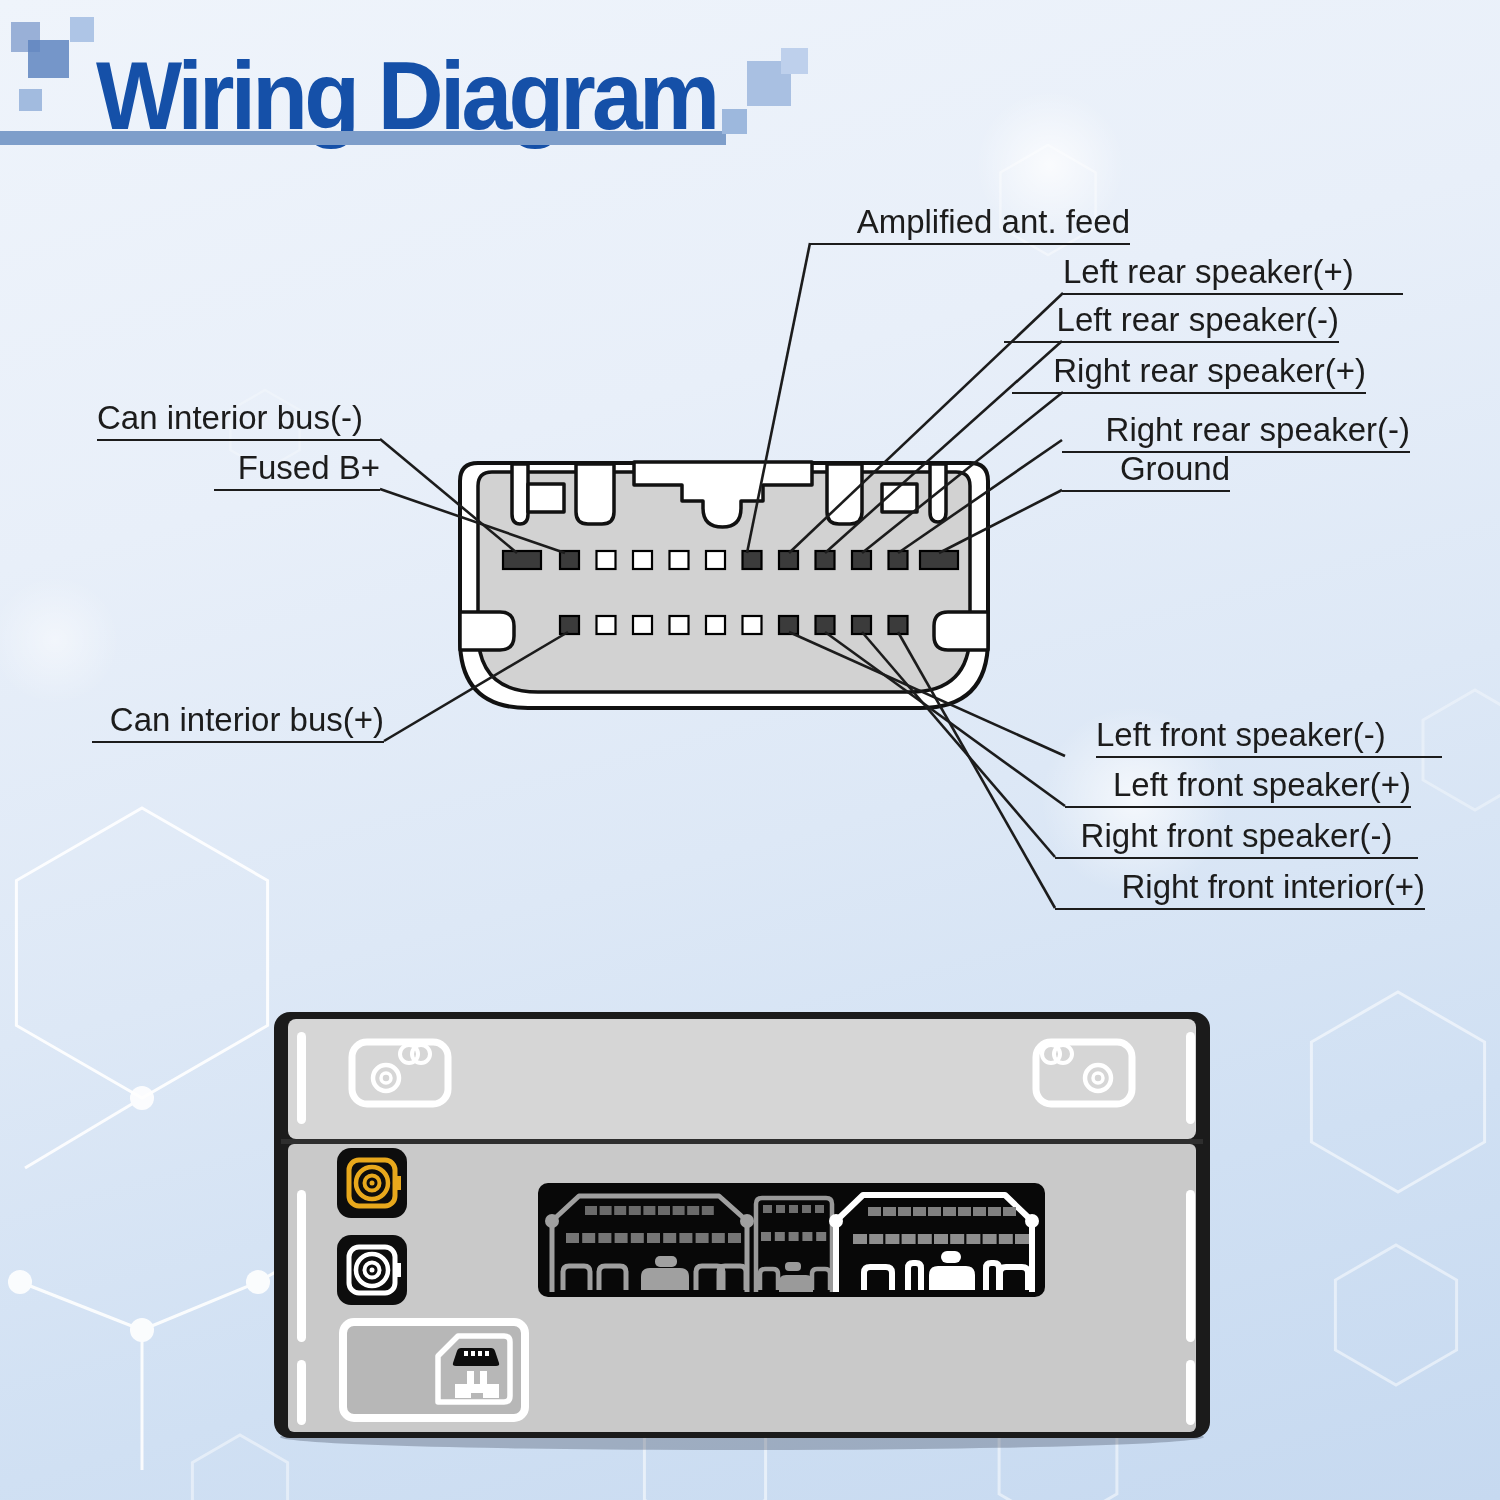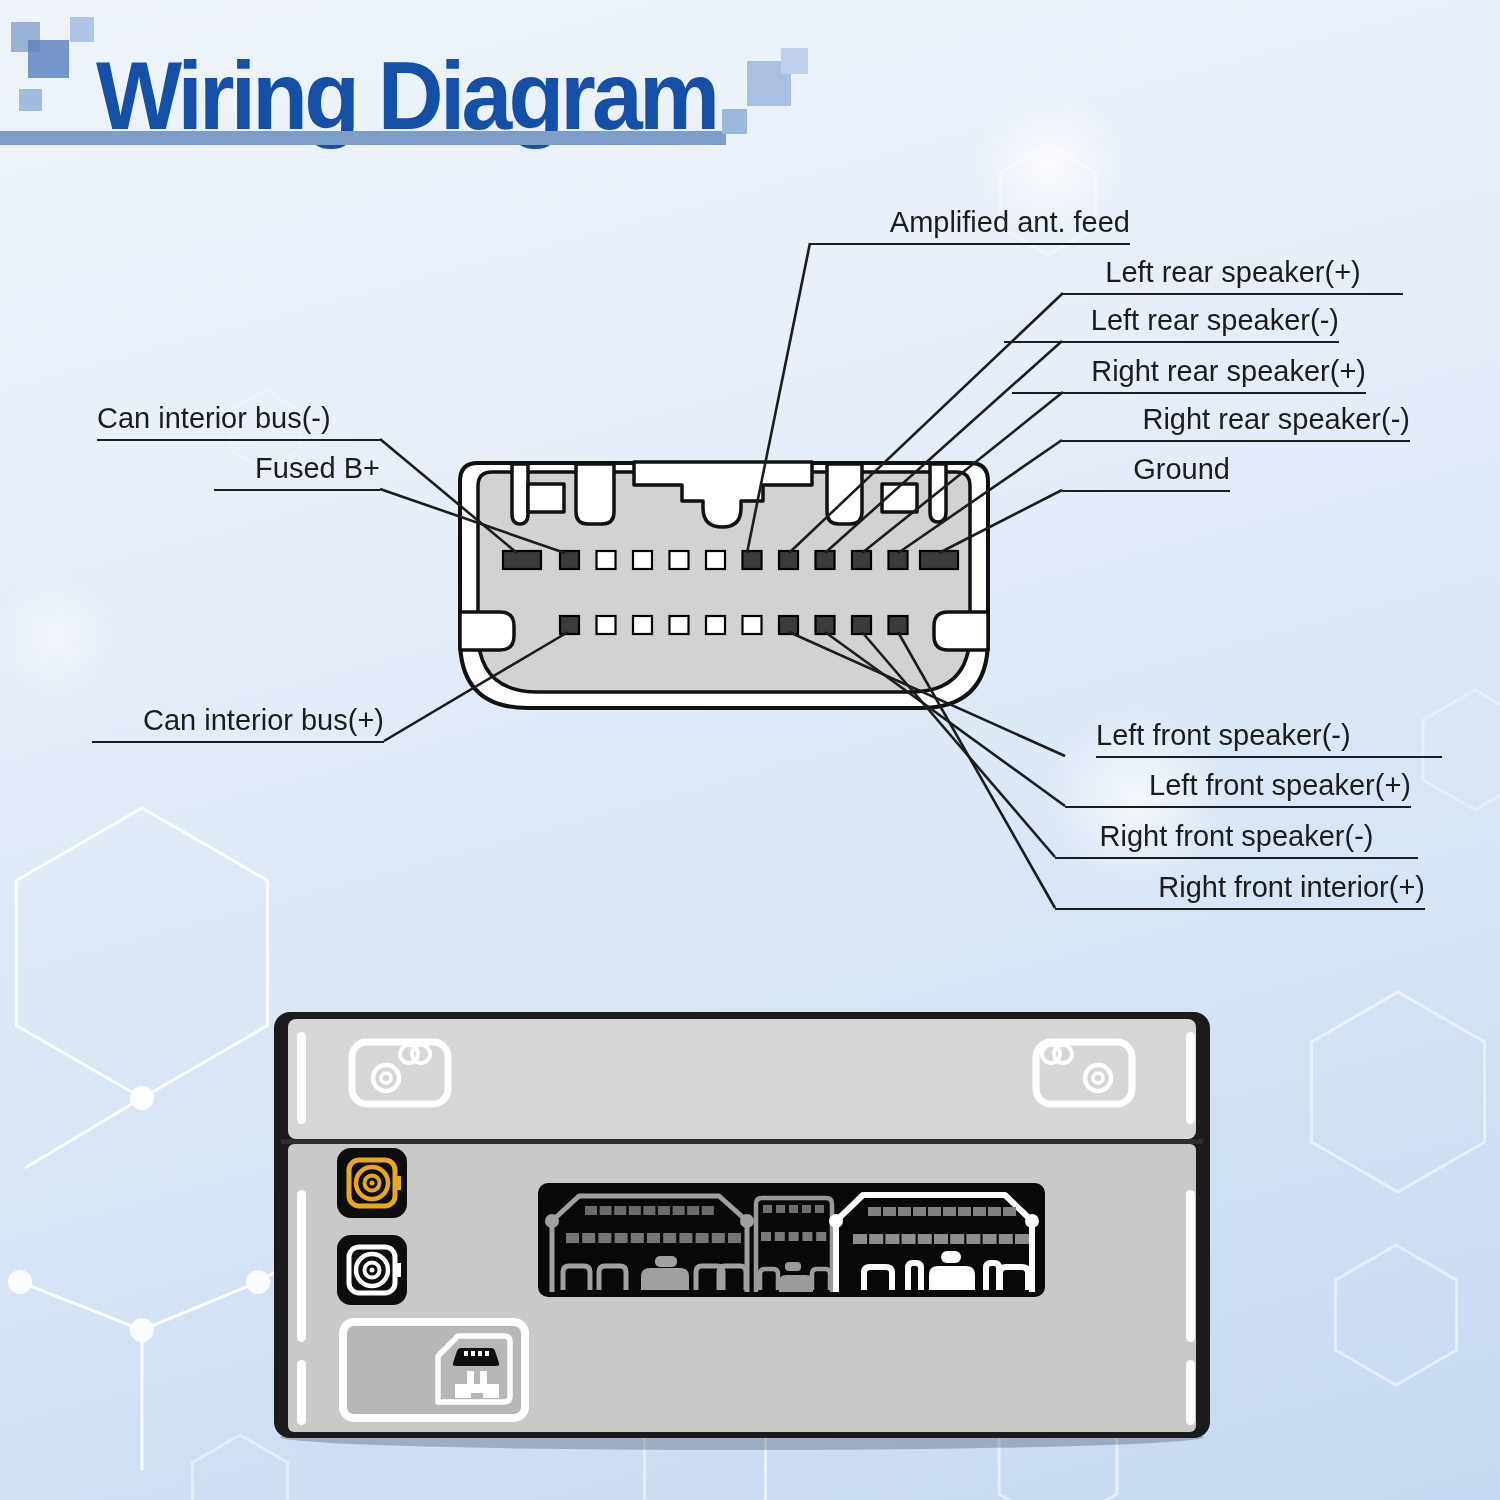--- a/index.html
+++ b/index.html
@@ -11,21 +11,21 @@
   .blob{position:absolute;border-radius:50%;pointer-events:none;
     background:radial-gradient(circle,rgba(255,255,255,.95) 0%,rgba(255,255,255,0) 70%);}
   .title{
     position:absolute;left:96px;top:40px;
     font-size:97px;font-weight:bold;letter-spacing:-4px;color:#1550a8;
     transform:scaleX(.94);transform-origin:left top;white-space:nowrap;
   }
   .title-bar{position:absolute;left:0;top:131px;width:726px;height:14px;background:#7e9eca;}
   .sq{position:absolute;}
   .lbl{
-    position:absolute;height:41px;line-height:40px;font-size:29px;color:#1c1c1c;
+    position:absolute;height:41px;line-height:40px;font-size:33px;color:#1c1c1c;
     border-bottom:2.5px solid #1c1c1c;white-space:nowrap;
   }
   svg{position:absolute;left:0;top:0;}
 </style>
 </head>
 <body>
 
 <div class="blob" style="left:975px;top:90px;width:150px;height:150px;opacity:.8"></div>
 <div class="blob" style="left:1040px;top:705px;width:190px;height:190px;opacity:.75"></div>
 <div class="blob" style="left:-10px;top:575px;width:130px;height:130px;opacity:.5"></div>
@@ -286,24 +286,24 @@
 
 <div class="sq" style="left:11px;top:22px;width:29px;height:30px;background:#8fa9d3;opacity:.9"></div>
 <div class="sq" style="left:28px;top:40px;width:41px;height:38px;background:#5f85c0;opacity:.85"></div>
 <div class="sq" style="left:70px;top:17px;width:24px;height:25px;background:#aec5e6"></div>
 <div class="sq" style="left:19px;top:89px;width:23px;height:22px;background:#a2bbdf"></div>
 <div class="sq" style="left:722px;top:109px;width:25px;height:25px;background:#9db8dd"></div>
 <div class="sq" style="left:747px;top:61px;width:44px;height:45px;background:#a9c0e2"></div>
 <div class="sq" style="left:781px;top:48px;width:27px;height:26px;background:#bed0ec"></div>
 
 <div class="lbl" style="left:810px;top:202px;width:320px;text-align:right">Amplified ant. feed</div>
-<div class="lbl" style="left:1063px;top:252px;width:340px;text-align:center">Left rear speaker(+)</div>
+<div class="lbl" style="left:1063px;top:252px;width:340px;text-align:left">Left rear speaker(+)</div>
 <div class="lbl" style="left:1004px;top:300px;width:335px;text-align:right">Left rear speaker(-)</div>
 <div class="lbl" style="left:1012px;top:351px;width:354px;text-align:right">Right rear speaker(+)</div>
-<div class="lbl" style="left:1062px;top:399px;width:348px;text-align:right">Right rear speaker(-)</div>
+<div class="lbl" style="left:1062px;top:410px;width:348px;text-align:right">Right rear speaker(-)</div>
 <div class="lbl" style="left:1062px;top:449px;width:168px;text-align:right">Ground</div>
 <div class="lbl" style="left:97px;top:398px;width:283px;text-align:left">Can interior bus(-)</div>
 <div class="lbl" style="left:214px;top:448px;width:166px;text-align:right">Fused B+</div>
 <div class="lbl" style="left:92px;top:700px;width:292px;text-align:right">Can interior bus(+)</div>
 <div class="lbl" style="left:1096px;top:715px;width:346px;text-align:left">Left front speaker(-)</div>
 <div class="lbl" style="left:1065px;top:765px;width:346px;text-align:right">Left front speaker(+)</div>
 <div class="lbl" style="left:1055px;top:816px;width:363px;text-align:center">Right front speaker(-)</div>
 <div class="lbl" style="left:1055px;top:867px;width:370px;text-align:right">Right front interior(+)</div>
 
 </body></html>

